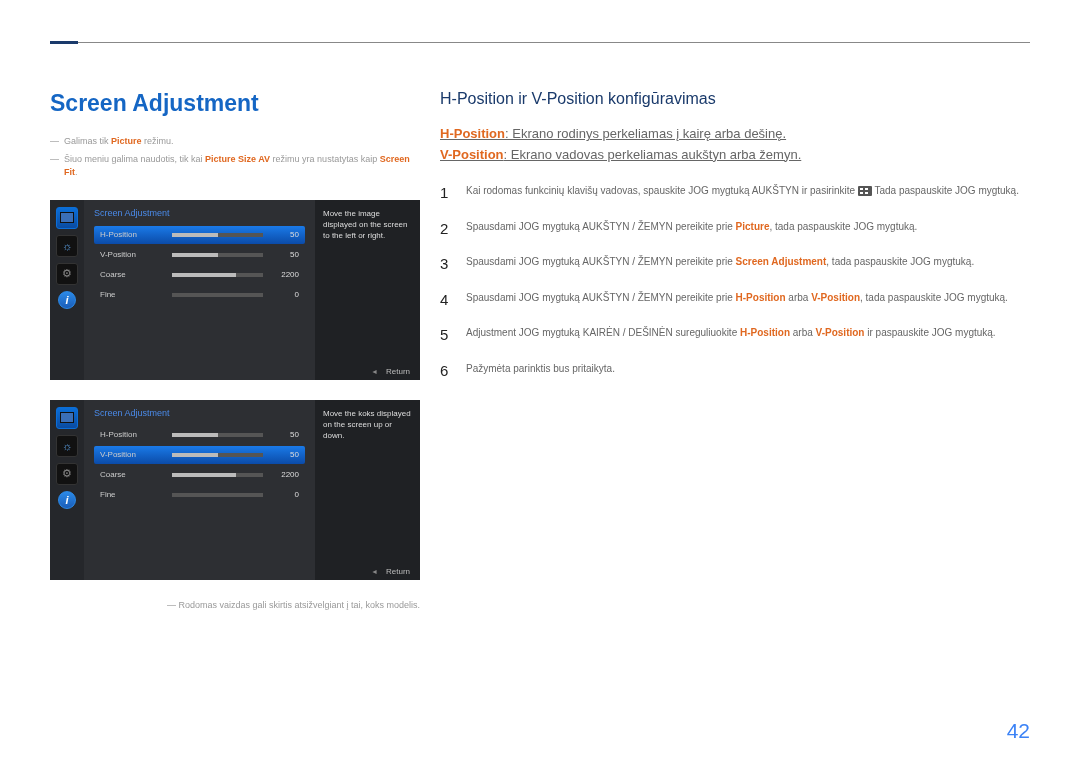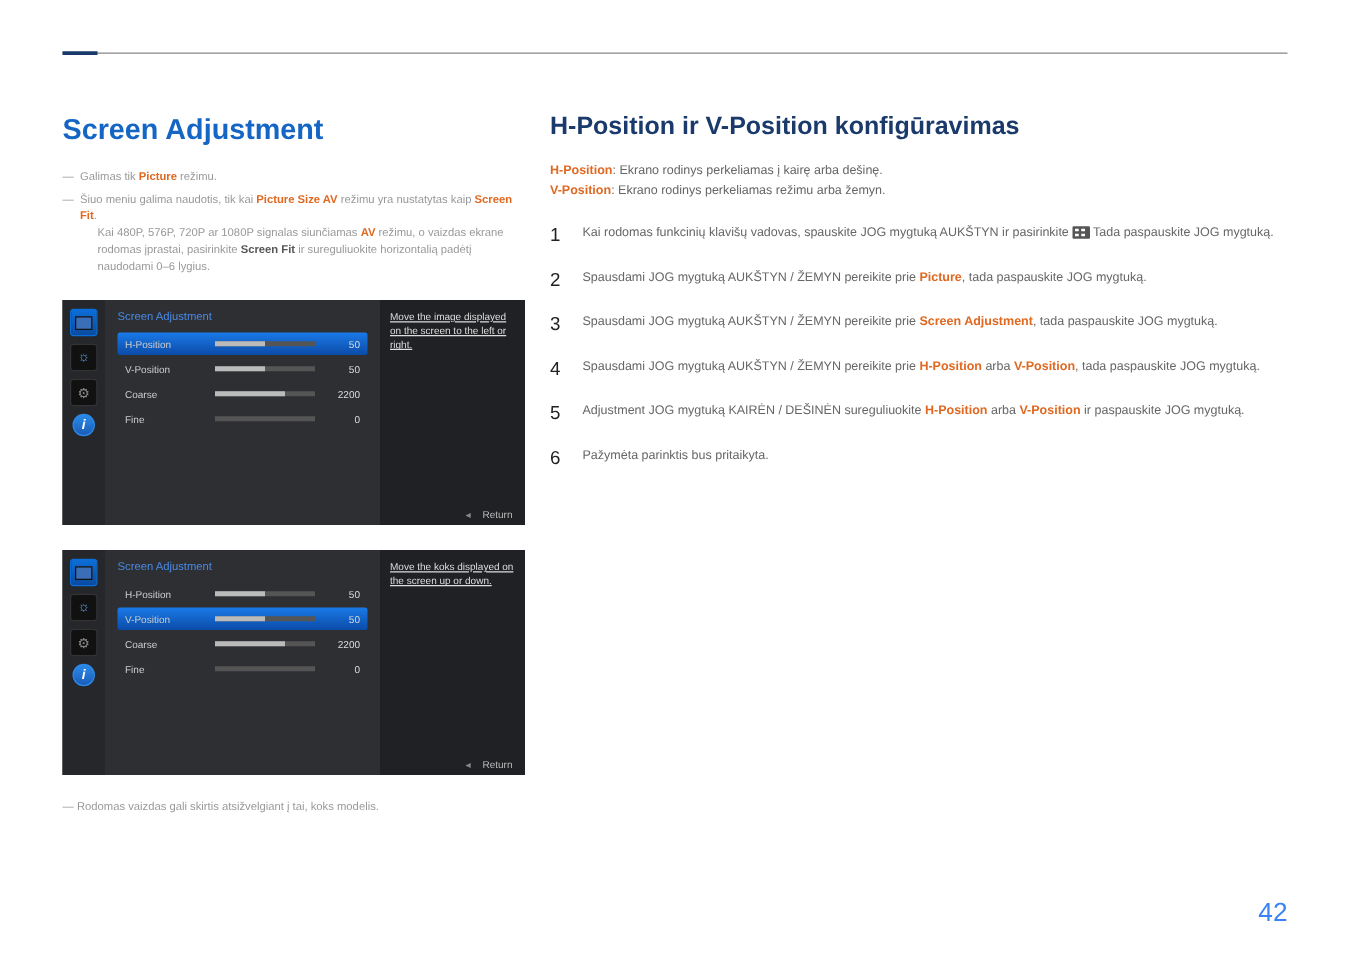--- a/index.html
+++ b/index.html
@@ -43,22 +43,22 @@
     flex: 1;
   }
   .heading-primary {
     color: #1566c4;
     font-size: 23px;
     font-weight: 600;
     margin-bottom: 18px;
   }
   .heading-secondary {
     color: #1a3a6b;
-    font-size: 20px;
-    font-weight: 700;
+    font-size: 16px;
+    font-weight: 400;
     margin-bottom: 16px;
   }
   .note-list {
     list-style: none;
     font-size: 9px;
     color: #999;
     line-height: 1.5;
     margin-bottom: 20px;
   }
   .note-list li {
@@ -145,48 +145,48 @@
   .osd-row-bar {
     flex: 1;
     height: 4px;
     background: #555;
     margin: 0 8px;
     position: relative;
   }
   .osd-row-bar-fill { position:absolute; left:0; top:0; bottom:0; background:#bbb; }
   .osd-row-val { width: 28px; text-align: right; color:#ddd; }
   .osd-help {
-    width: 116px;
+    width: 105px;
     background: #1f2124;
     padding: 8px;
     font-size: 8px;
     color: #ddd;
     line-height: 1.4;
-    text-decoration: underline;
   }
   .osd-footer {
     position: absolute;
     bottom: 4px;
     right: 10px;
     font-size: 8px;
     color: #bbb;
     display:flex;
     align-items:flex-start;
     gap:8px;
   }
   .osd-footer .arrow::before{content:"◄"; font-size:7px; color:#888;}
   .bottom-note {
     font-size: 9px;
     color: #999;
     margin-top: 12px;
+    text-align: right;
   }
   .bottom-note::before { content:"― "; }
 
   
-  .def-line { font-size: 10px; color:#666; line-height:1.5; margin-bottom:1px;}
+  .def-line { font-size: 13px; color:#666; line-height:1.5; margin-bottom:1px;text-decoration:underline;}
   .steps {
     margin-top: 16px;
     font-size: 10px;
     color: #666;
     line-height: 1.7;
   }
   .step {
     display: flex;
     gap: 12px;
     margin-bottom: 10px;
@@ -236,23 +236,20 @@
 
     <div class="left-col">
       <div class="heading-primary">Screen Adjustment</div>
 
       <ul class="note-list">
         <li>
           <span>Galimas tik </span><span class="hl-orange">Picture</span><span> režimu.</span>
         </li>
         <li>
           <span>Šiuo meniu galima naudotis, tik kai </span><span class="hl-orange">Picture Size AV</span><span> režimu yra nustatytas kaip </span><span class="hl-orange">Screen Fit</span><span>.</span>
-          <div class="sub-note">
-            <span>Kai 480P, 576P, 720P ar 1080P signalas siunčiamas </span><span class="hl-orange">AV</span><span> režimu, o vaizdas ekrane rodomas įprastai, pasirinkite </span><span class="hl-dark">Screen Fit</span><span> ir sureguliuokite horizontalią padėtį naudodami 0–6 lygius.</span>
-          </div>
         </li>
       </ul>
 
       <div class="osd">
         <div class="osd-sidebar">
           <div class="osd-side-icon monitor active"></div>
           <div class="osd-side-icon sun"></div>
           <div class="osd-side-icon gear"></div>
           <div class="osd-side-icon info"></div>
         </div>
@@ -350,21 +347,21 @@
       <div class="bottom-note">Rodomas vaizdas gali skirtis atsižvelgiant į tai, koks modelis.</div>
     </div>
 
     <div class="right-col">
       <div class="heading-secondary">H-Position ir V-Position konfigūravimas</div>
 
       <div class="def-line">
         <span class="hl-orange">H-Position</span><span>: Ekrano rodinys perkeliamas į kairę arba dešinę.</span>
       </div>
       <div class="def-line">
-        <span class="hl-orange">V-Position</span><span>: Ekrano rodinys perkeliamas režimu arba žemyn.</span>
+        <span class="hl-orange">V-Position</span><span>: Ekrano vadovas perkeliamas aukštyn arba žemyn.</span>
       </div>
 
       <div class="steps">
         <div class="step">
           <div class="step-num">1</div>
           <div class="step-body">
             <span>Kai rodomas funkcinių klavišų vadovas, spauskite JOG mygtuką AUKŠTYN ir pasirinkite </span>
             <span class="inline-icon"></span>
             <span> Tada paspauskite JOG mygtuką.</span>
           </div>

